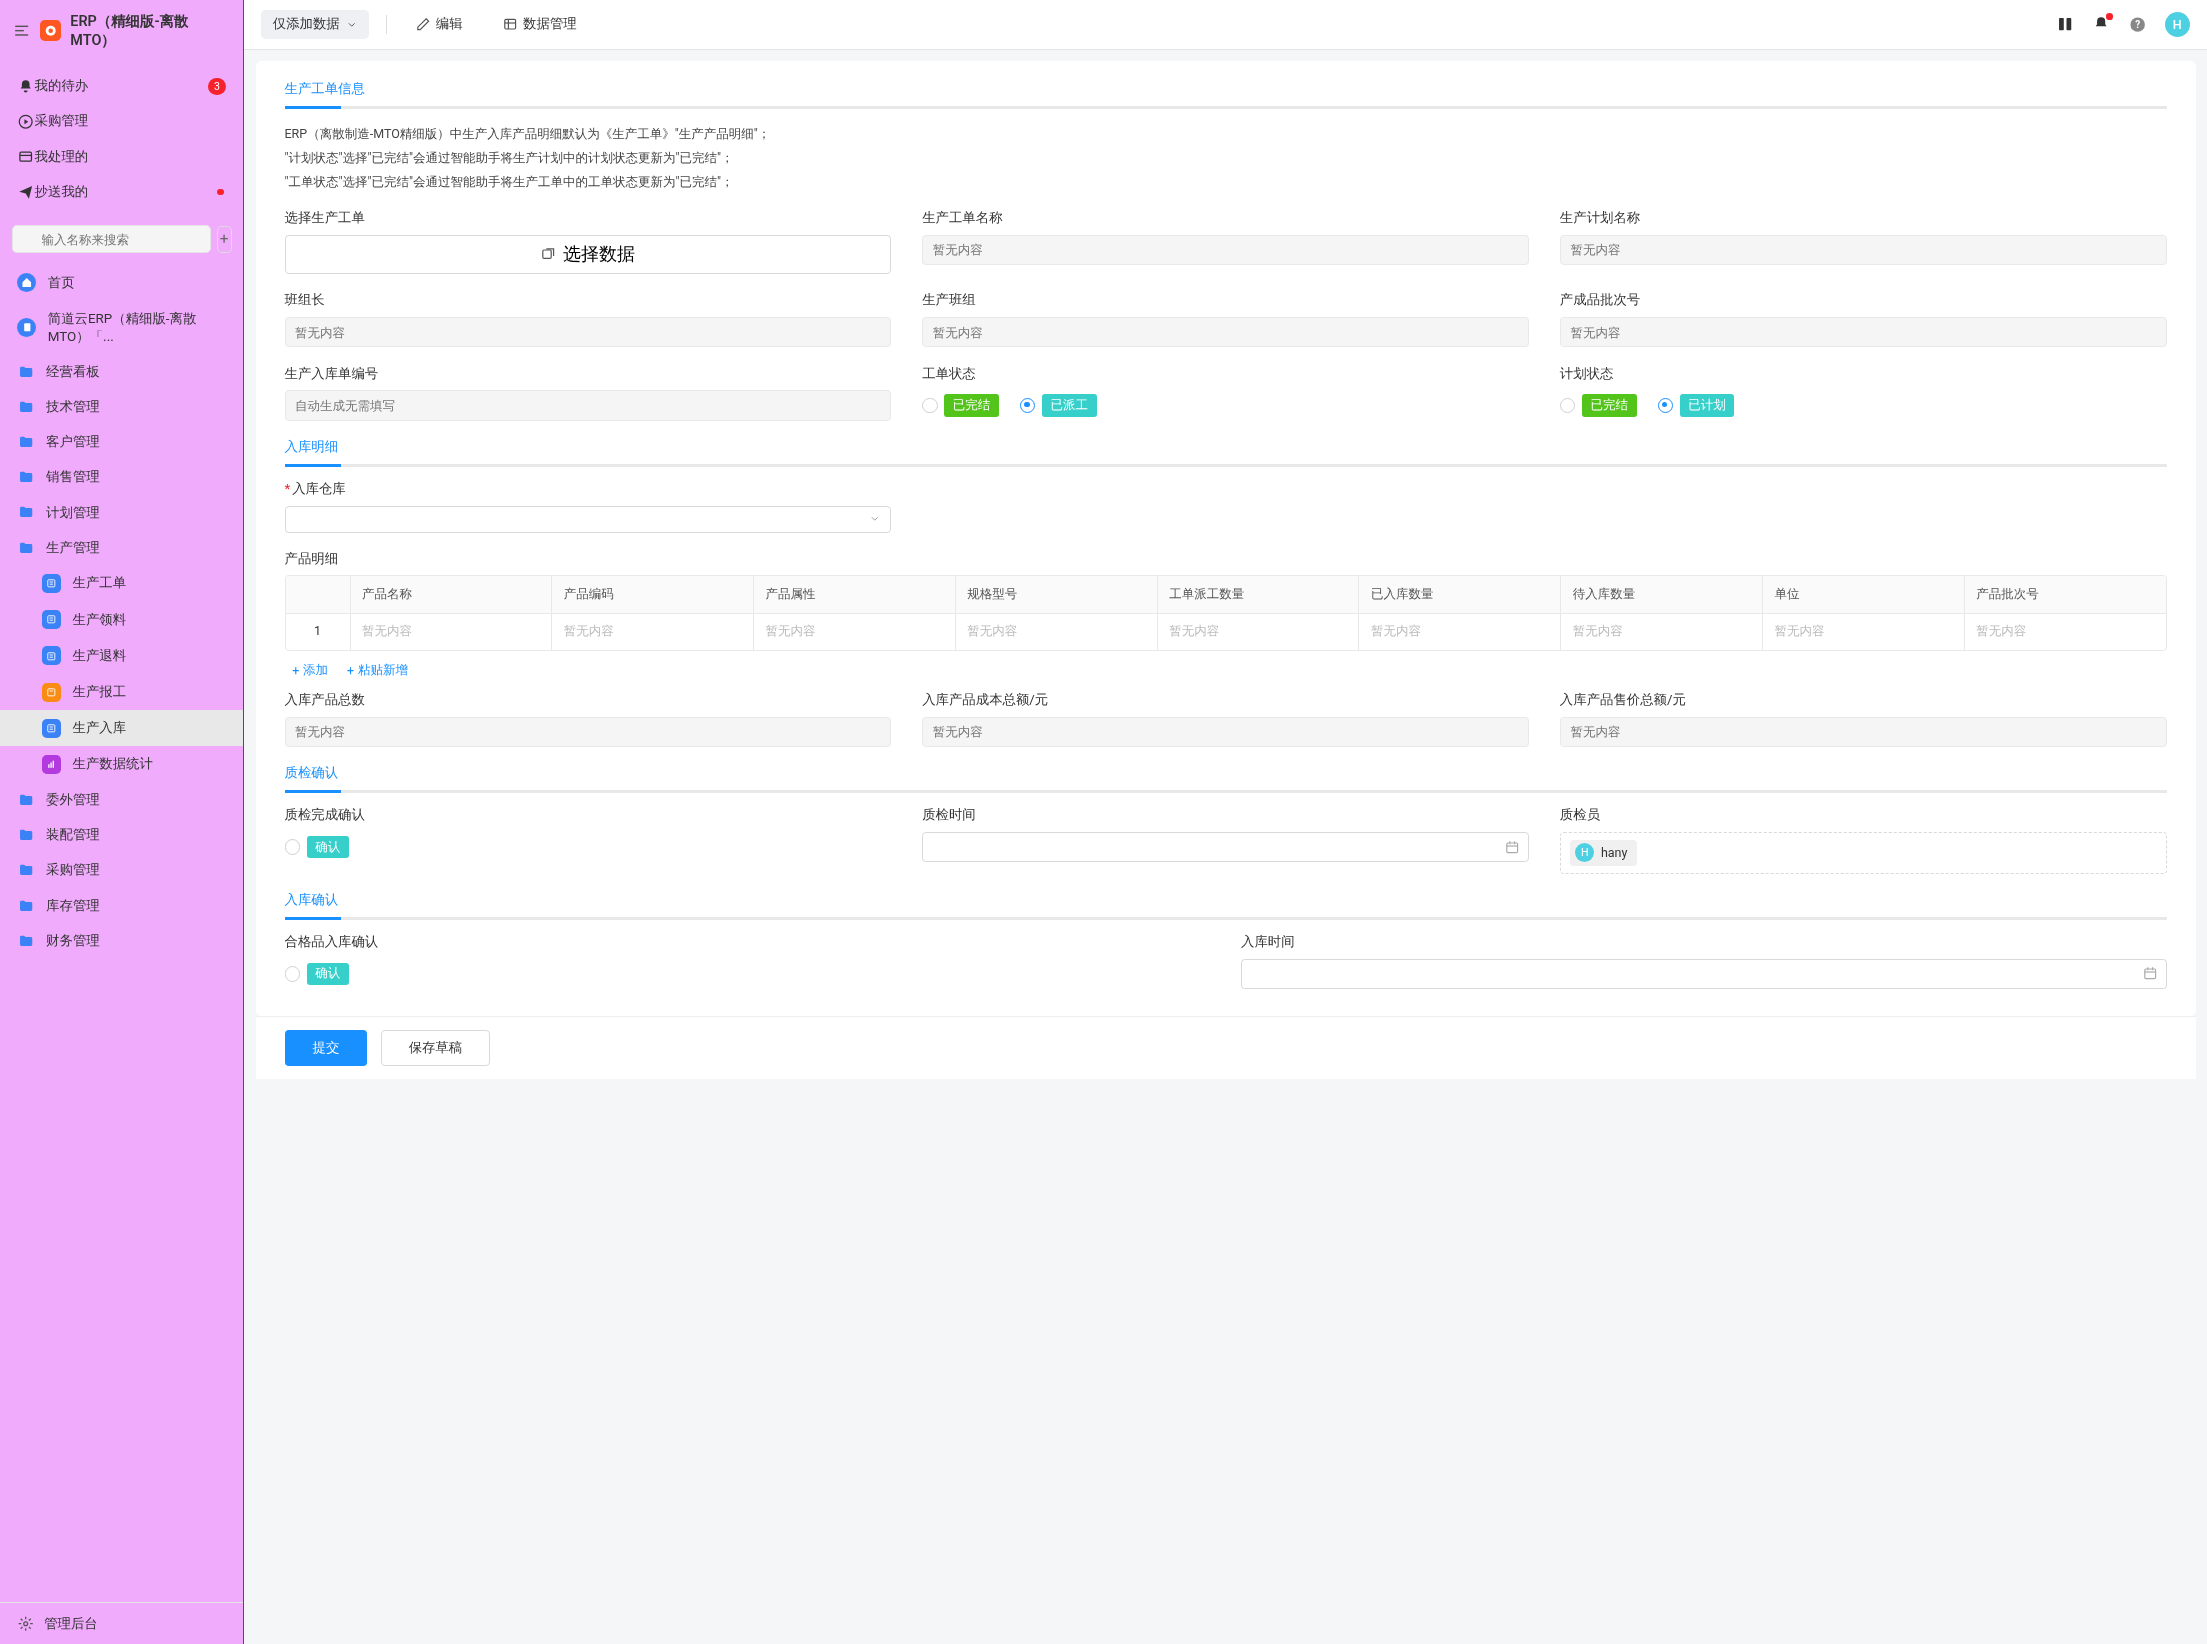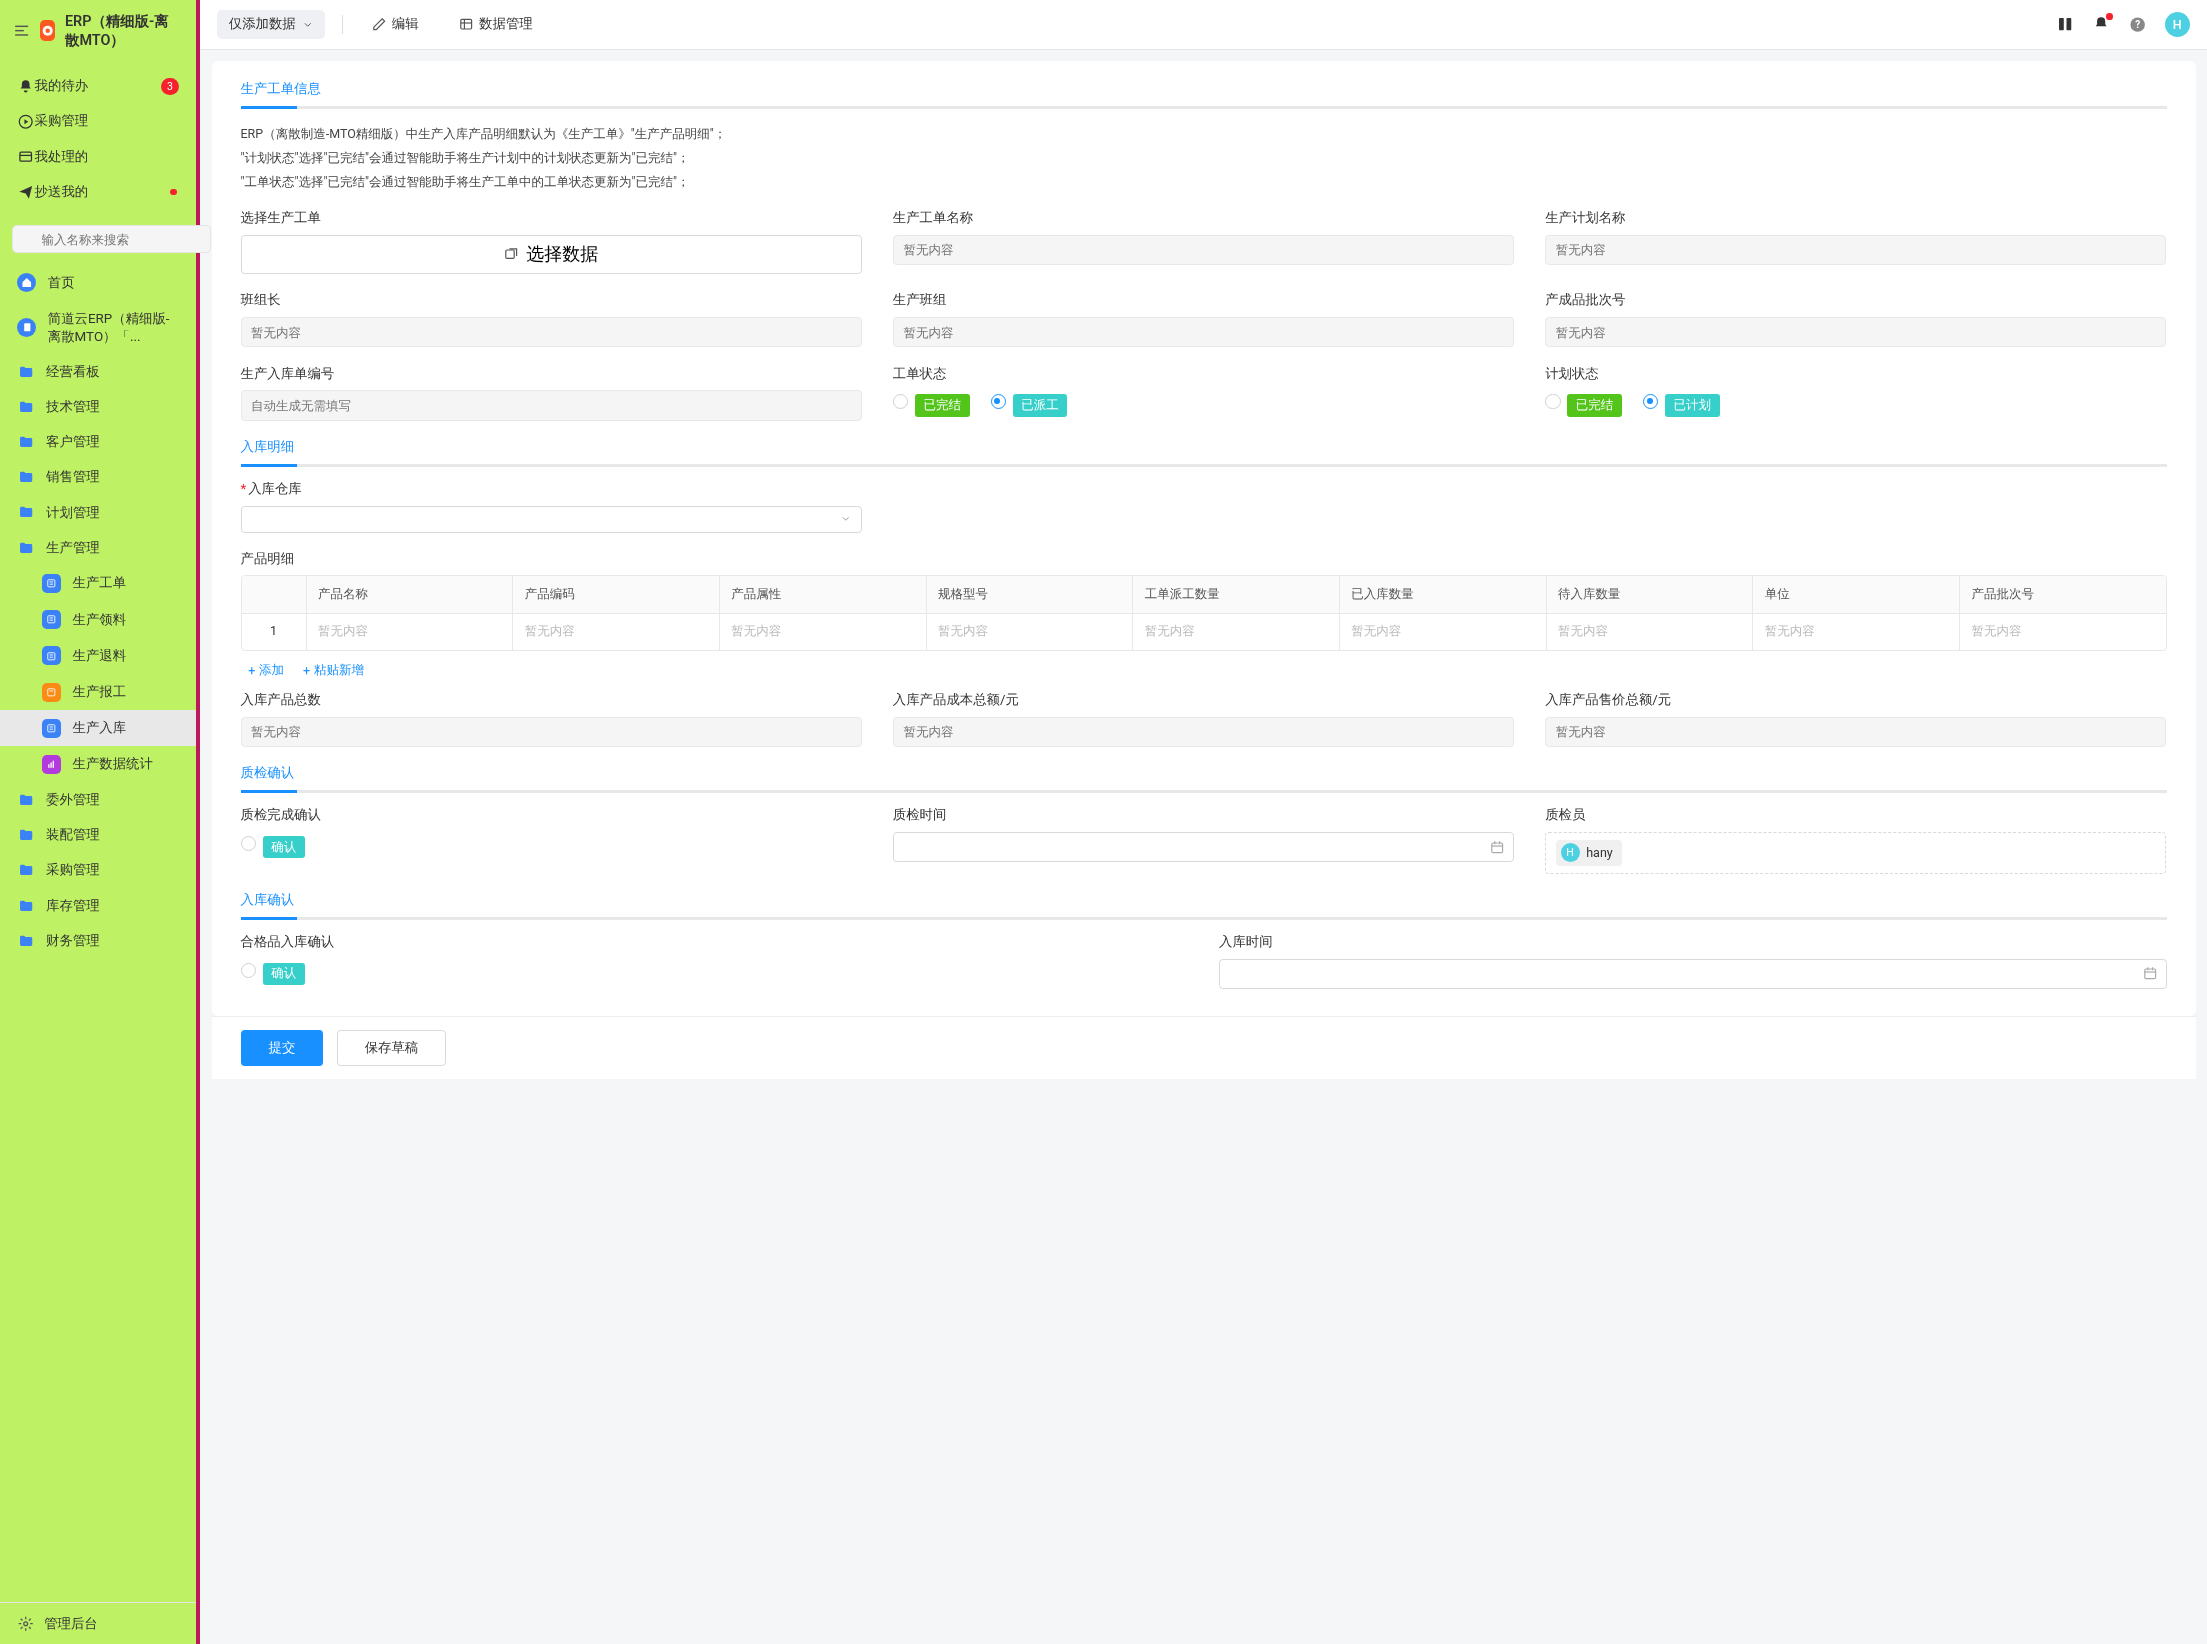--- a/index.html
+++ b/index.html
@@ -1,18 +1,18 @@
 <!DOCTYPE html>
 <html><head>
 <meta charset="utf-8">
 <style>
 *{margin:0;padding:0;box-sizing:border-box;font-family:-apple-system,BlinkMacSystemFont,"Segoe UI",Roboto,"Helvetica Neue",Arial,"Microsoft YaHei",sans-serif;}
 body{background:#fff;font-size:13.4px;color:#333;}
 .app{display:flex;height:100vh;overflow:hidden;}
-.sidebar{width:200px;background:#bef264;border-right:4px solid #be185d;display:flex;flex-direction:column;}
+.sidebar{width:244px;background:#f0abfc;border-right:1px solid #be185d;display:flex;flex-direction:column;}
 .sidebar-header{display:flex;align-items:center;padding:11.5px 13.4px;gap:9.6px;}
 .menu-btn{cursor:pointer;}
 .app-logo{width:21px;height:21px;background:#ff5722;border-radius:4.8px;display:flex;align-items:center;justify-content:center;color:#fff;font-size:11.5px;}
 .app-title{font-weight:600;font-size:14.4px;}
 .sidebar-top{padding:7.7px 0;}
 .top-item{display:flex;align-items:center;padding:8.6px 17.3px;gap:0;cursor:pointer;font-size:13.4px;position:relative;}
 .badge{position:absolute;right:17.3px;background:#f5222d;color:#fff;border-radius:9.6px;min-width:17.3px;height:17.3px;font-size:10.6px;display:flex;align-items:center;justify-content:center;padding:0 4.8px;}
 .dot-red{position:absolute;right:19px;width:6.7px;height:6.7px;background:#f5222d;border-radius:50%;}
 .search-box{margin:7.7px 11.5px;display:flex;gap:5.8px;align-items:center;}
 .search-input{flex:1;border:1px solid #e5e5e5;background:#f5f5f5;border-radius:4.8px;padding:5.8px 9.6px 5.8px 29px;font-size:12.5px;position:relative;}
@@ -48,21 +48,21 @@
 .row{display:flex;gap:31px;margin-bottom:17.3px;}
 .field{flex:1;min-width:0;}
 .field-label{font-size:13.4px;color:#333;margin-bottom:7.7px;display:block;}
 .req::before{content:"*";color:#f5222d;margin-right:1.9px;}
 .input{width:100%;border:1px solid #d9d9d9;border-radius:3.8px;padding:6.7px 9.6px;font-size:12.5px;background:#fff;}
 .input.readonly{background:#f5f5f5;border-color:#e8e8e8;color:#bbb;}
 .input.dashed{border-style:dashed;background:#fff;}
 .select-btn{width:100%;border:1px solid #d9d9d9;border-radius:3.8px;padding:6.7px 9.6px;font-size:18px;background:#fff;display:flex;align-items:center;justify-content:center;gap:7.7px;cursor:pointer;}
 .select-dd{width:100%;border:1px solid #d9d9d9;border-radius:3.8px;padding:6.7px 9.6px;font-size:12.5px;background:#fff;display:flex;justify-content:flex-end;cursor:pointer;}
 .radio-group{display:flex;gap:21px;align-items:center;padding-top:3.8px;}
-.radio-item{display:flex;align-items:flex-start;gap:6.7px;cursor:pointer;}
+.radio-item{display:flex;align-items:center;gap:6.7px;cursor:pointer;}
 .radio{width:15.4px;height:15.4px;border:1.9px solid #d0d0d0;border-radius:50%;position:relative;}
 .radio.checked{border-color:#1890ff;}
 .radio.checked::after{content:"";position:absolute;left:2.9px;top:2.9px;width:5.8px;height:5.8px;background:#1890ff;border-radius:50%;}
 .tag{padding:2.9px 8.6px;border-radius:2.9px;font-size:12.5px;color:#fff;}
 .tag.green{background:#52c41a;}
 .tag.teal{background:#36cfc9;}
 .table{width:100%;border:1px solid #e8e8e8;border-radius:3.8px;overflow:hidden;}
 .table-head{display:flex;background:#fafafa;}
 .th{padding:9.6px 11.5px;font-size:12.5px;color:#555;border-right:1px solid #e8e8e8;}
 .th:last-child{border-right:none;}

